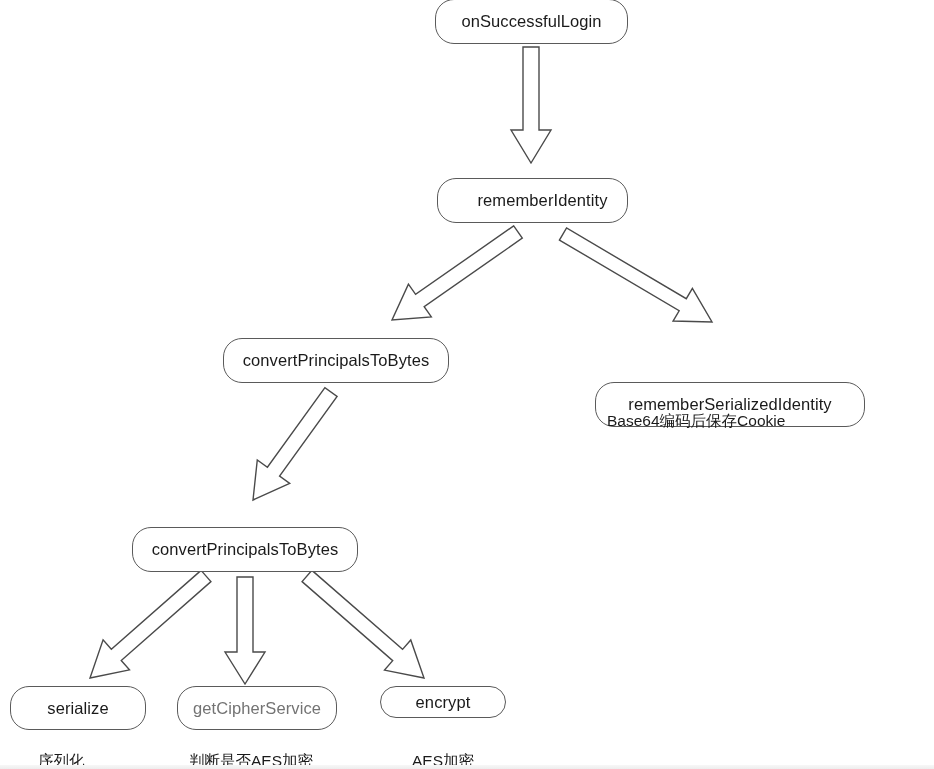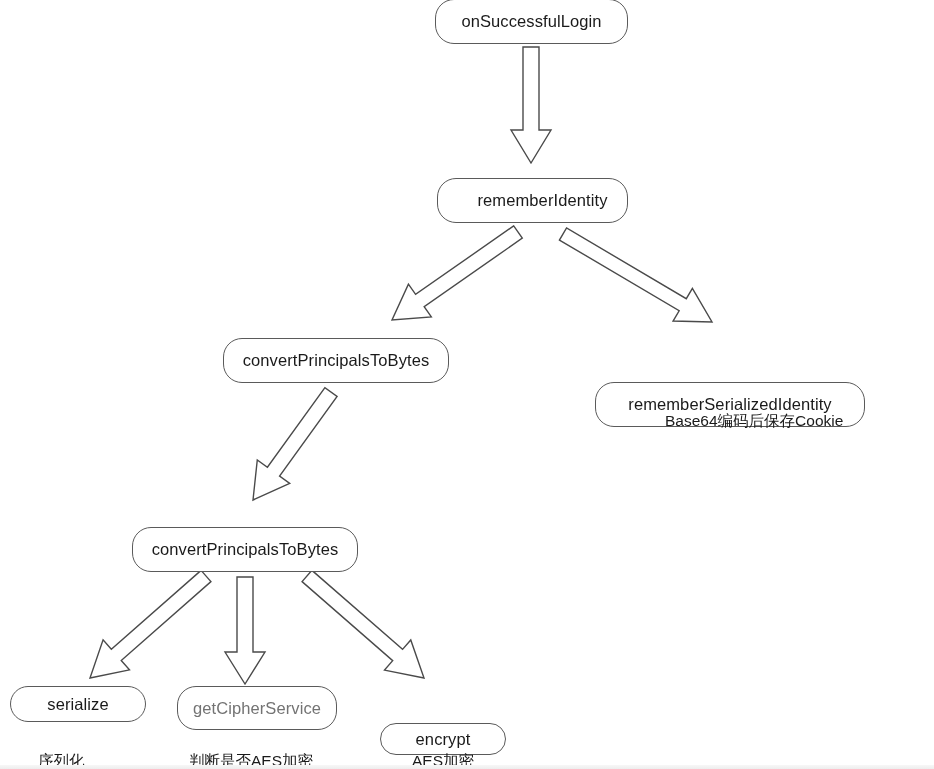--- a/index.html
+++ b/index.html
@@ -80,30 +80,30 @@
       </div>
       <div class="node" style="left: 223px; top: 338px; width: 226px; height: 45px; border-color: rgb(90, 90, 90); color: rgb(26, 26, 26);">
         <span>convertPrincipalsToBytes</span>
       </div>
       <div class="node" style="left: 595px; top: 338px; width: 270px; height: 45px; border-color: rgb(90, 90, 90); color: rgb(26, 26, 26); margin-top: 44px;">
         <span>rememberSerializedIdentity</span>
       </div>
       <div class="node" style="left: 132px; top: 527px; width: 226px; height: 45px; border-color: rgb(90, 90, 90); color: rgb(26, 26, 26);">
         <span>convertPrincipalsToBytes</span>
       </div>
-      <div class="node" style="left: 10px; top: 686px; width: 136px; height: 36px; border-color: rgb(90, 90, 90); color: rgb(26, 26, 26);">
+      <div class="node" style="left: 10px; top: 686px; width: 136px; height: 44px; border-color: rgb(90, 90, 90); color: rgb(26, 26, 26);">
         <span>serialize</span>
       </div>
       <div class="node" style="left: 177px; top: 686px; width: 160px; height: 44px; border-color: rgb(90, 90, 90); color: #737373;">
         <span>getCipherService</span>
       </div>
-      <div class="node" style="left: 380px; top: 686px; width: 126px; height: 32px; border-color: rgb(90, 90, 90); color: rgb(26, 26, 26); margin-top: 37px;">
+      <div class="node" style="left: 380px; top: 686px; width: 126px; height: 32px; border-color: rgb(90, 90, 90); color: rgb(26, 26, 26);">
         <span>encrypt</span>
       </div>
     </div>
   <div id="note-layer">
-      <div class="note" style="left: 665px; top: 411px; color: rgb(26, 26, 26);">Base64编码后保存Cookie</div>
+      <div class="note" style="left: 607px; top: 411px; color: rgb(26, 26, 26);">Base64编码后保存Cookie</div>
       <div class="note" style="left: 38px; top: 751px; color: rgb(26, 26, 26);">序列化</div>
       <div class="note" style="left: 189px; top: 751px; color: rgb(26, 26, 26);">判断是否AES加密</div>
       <div class="note" style="left: 412px; top: 751px; color: rgb(26, 26, 26);">AES加密</div>
     </div>
   <div class="bottom-strip"></div>
 </div>
 
 </body></html>

